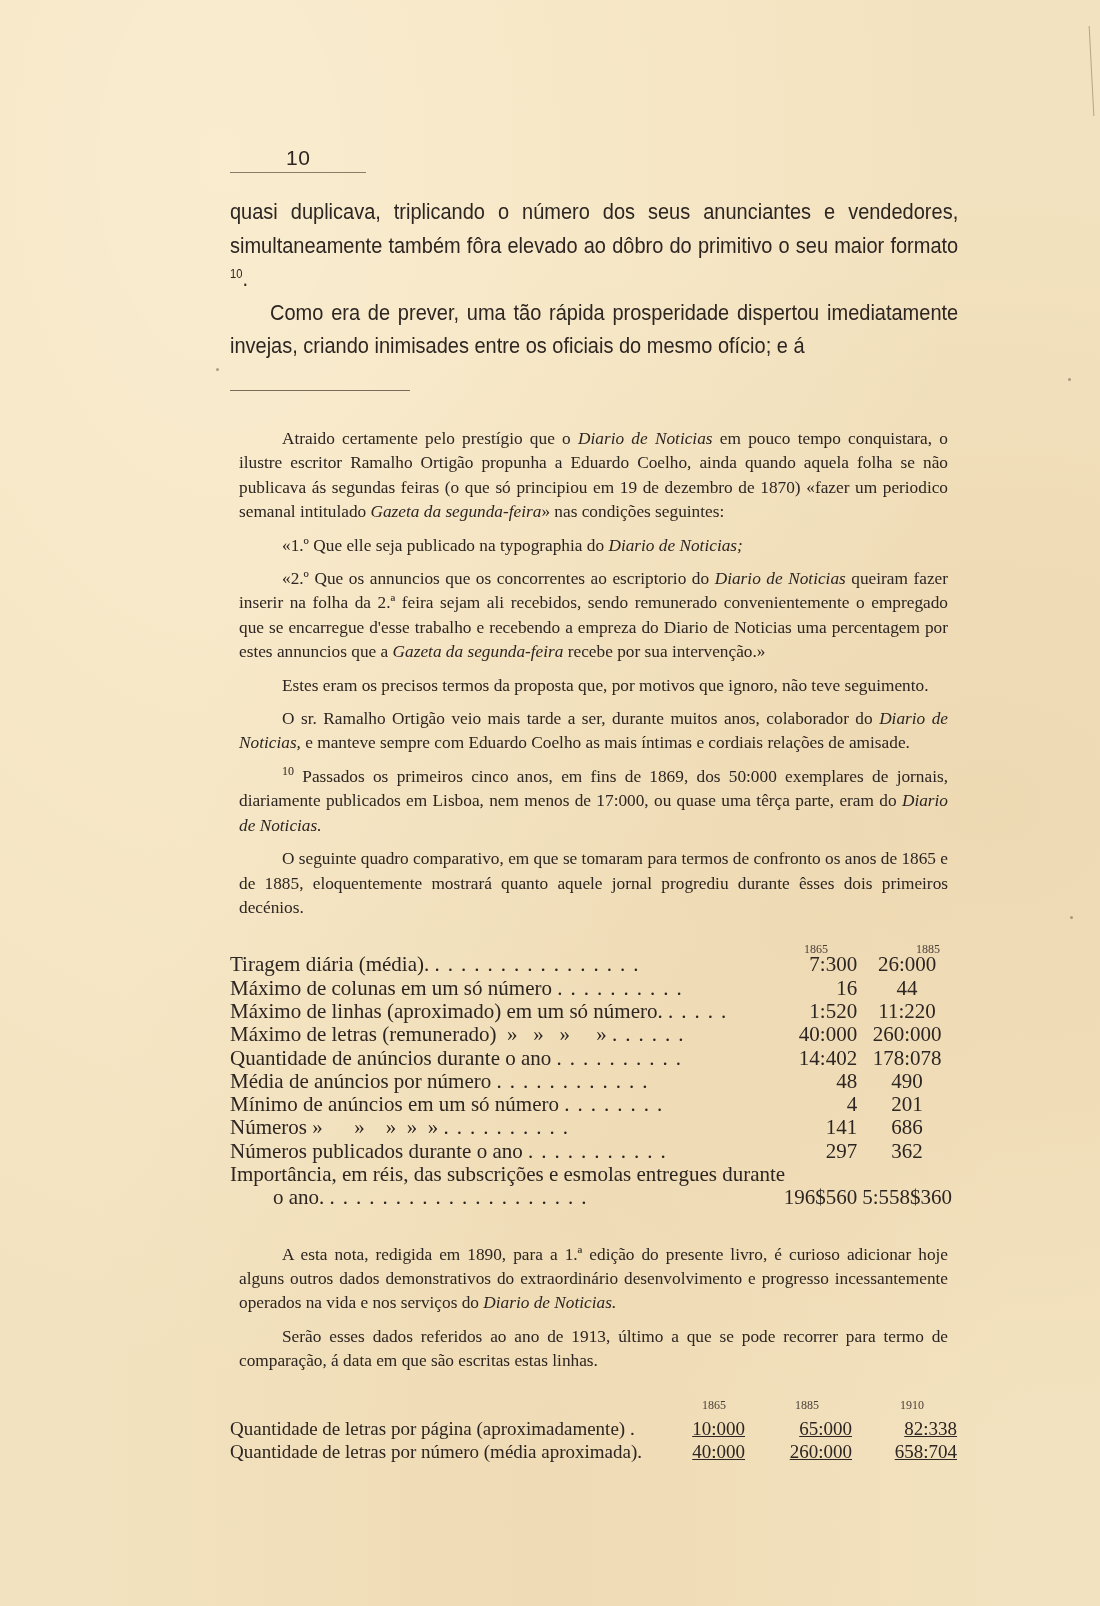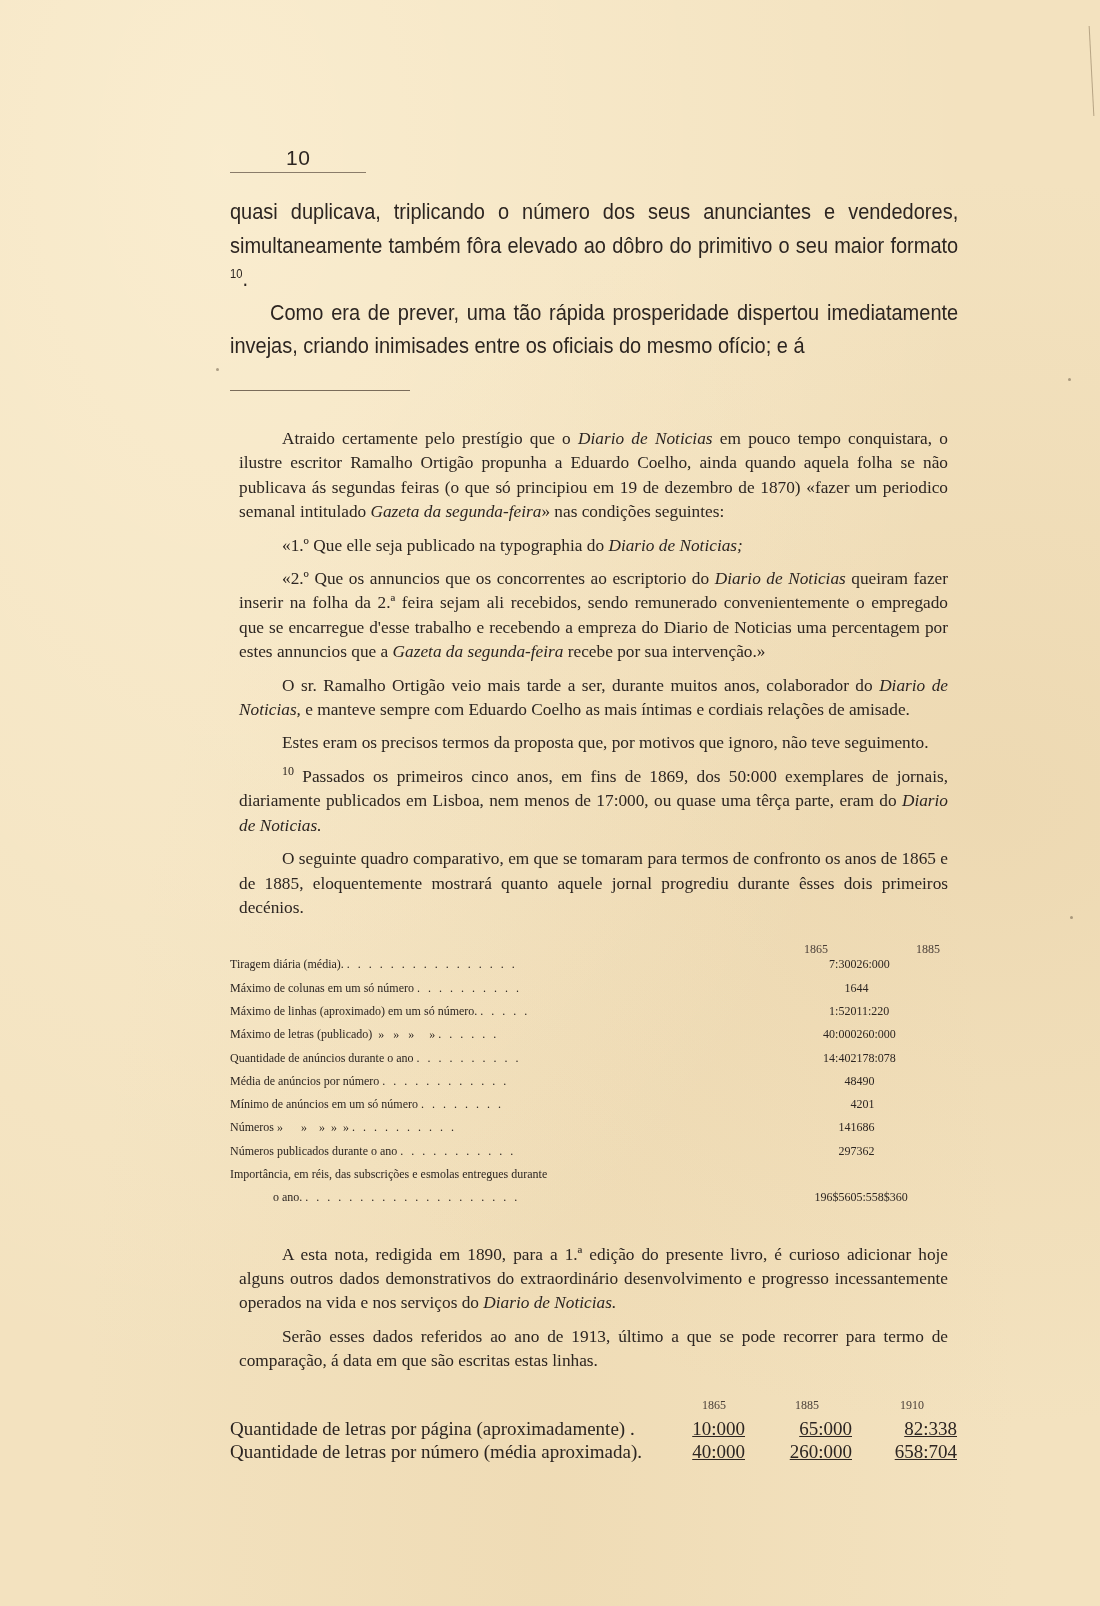--- a/index.html
+++ b/index.html
@@ -91,37 +91,37 @@
       font-size: 12px;
       color: #4a3f38;
     }
     .yr-head span {
       position: absolute;
       top: 8px;
     }
     table.stats {
       border-collapse: collapse;
       width: 727px;
-      font-size: 12px;
+      font-size: 21px;
       line-height: 23.3px;
     }
     table.stats td {
       padding: 0;
       vertical-align: bottom;
       white-space: nowrap;
     }
     table.stats td.lbl {
       width: 520px;
       overflow: hidden;
     }
     table.stats td.lbl .dots {
       letter-spacing: 8px;
     }
     table.stats td.v1 { width: 100px; text-align: right; }
-    table.stats td.v2 { width: 107px; text-align: left; }
+    table.stats td.v2 { width: 107px; text-align: center; }
     table.stats td.lbl.cont { padding-left: 43px; }
     .gap { height: 24px; }
     .table2 {
       width: 727px;
     }
     .yr-head2 {
       position: relative;
       height: 34px;
       font-size: 12px;
       color: #4a3f38;
@@ -161,22 +161,22 @@
     <p><span>quasi duplicava, triplicando o número dos seus anunciantes e vendedores, simultaneamente também fôra elevado ao dôbro do primitivo o seu maior formato</span> <sup>10</sup>.</p>
     <p class="indent">Como era de prever, uma tão rápida prosperidade dispertou imediatamente invejas, criando inimisades entre os oficiais do mesmo ofício; e á</p>
   </div>
 
   <div class="rule"></div>
 
   <div class="notes">
     <p class="ind"><span>Atraido certamente pelo prestígio que o </span><i>Diario de Noticias</i><span> em pouco tempo conquistara, o ilustre escritor Ramalho Ortigão propunha a Eduardo Coelho, ainda quando aquela folha se não publicava ás segundas feiras (o que só principiou em 19 de dezembro de 1870) «fazer um periodico semanal intitulado </span><i>Gazeta da segunda-feira</i><span>» nas condições seguintes:</span></p>
     <p class="ind"><span>«1.º Que elle seja publicado na typographia do </span><i>Diario de Noticias;</i></p>
     <p class="ind"><span>«2.º Que os annuncios que os concorrentes ao escriptorio do </span><i>Diario de Noticias</i><span> queiram fazer inserir na folha da 2.ª feira sejam ali recebidos, sendo remunerado convenientemente o empregado que se encarregue d'esse trabalho e recebendo a empreza do Diario de Noticias uma percentagem por estes annuncios que a </span><i>Gazeta da segunda-feira</i><span> recebe por sua intervenção.»</span></p>
+    <p class="ind">Estes eram os precisos termos da proposta que, por motivos que ignoro, não teve seguimento.</p>
     <p class="ind"><span>O sr. Ramalho Ortigão veio mais tarde a ser, durante muitos anos, colaborador do </span><i>Diario de Noticias,</i><span> e manteve sempre com Eduardo Coelho as mais íntimas e cordiais relações de amisade.</span></p>
-    <p class="ind">Estes eram os precisos termos da proposta que, por motivos que ignoro, não teve seguimento.</p>
     <p class="ind"><sup>10</sup><span> Passados os primeiros cinco anos, em fins de 1869, dos 50:000 exemplares de jornais, diariamente publicados em Lisboa, nem menos de 17:000, ou quase uma têrça parte, eram do </span><i>Diario de Noticias.</i></p>
     <p class="ind">O seguinte quadro comparativo, em que se tomaram para termos de confronto os anos de 1865 e de 1885, eloquentemente mostrará quanto aquele jornal progrediu durante êsses dois primeiros decénios.</p>
 
     <div class="table-block">
       <div class="yr-head">
         <span style="left:574px;">1865</span>
         <span style="left:686px;">1885</span>
       </div>
       <table class="stats">
         <tbody>
@@ -189,21 +189,21 @@
               <td class="lbl"><span>Máximo de colunas em um só número</span> <span class="dots">..........</span></td>
               <td class="v1">16</td>
               <td class="v2">44</td>
             </tr>
           <tr>
               <td class="lbl"><span>Máximo de linhas (aproximado) em um só número.</span> <span class="dots">.....</span></td>
               <td class="v1">1:520</td>
               <td class="v2">11:220</td>
             </tr>
           <tr>
-              <td class="lbl"><span style="white-space:pre;">Máximo de letras (publicado)  »   »   »     »</span> <span class="dots">......</span></td>
+              <td class="lbl"><span style="white-space:pre;">Máximo de letras (remunerado)  »   »   »     »</span> <span class="dots">......</span></td>
               <td class="v1">40:000</td>
               <td class="v2">260:000</td>
             </tr>
           <tr>
               <td class="lbl"><span>Quantidade de anúncios durante o ano</span> <span class="dots">..........</span></td>
               <td class="v1">14:402</td>
               <td class="v2">178:078</td>
             </tr>
           <tr>
               <td class="lbl"><span>Média de anúncios por número</span> <span class="dots">............</span></td>

